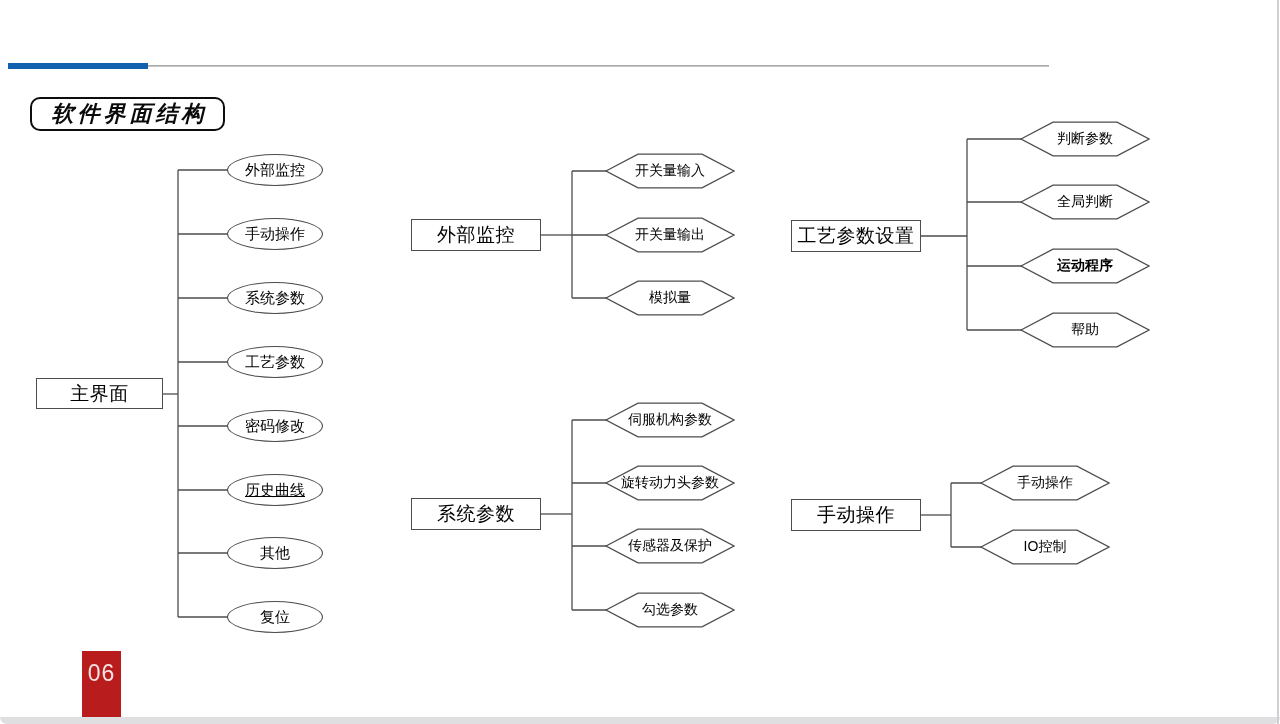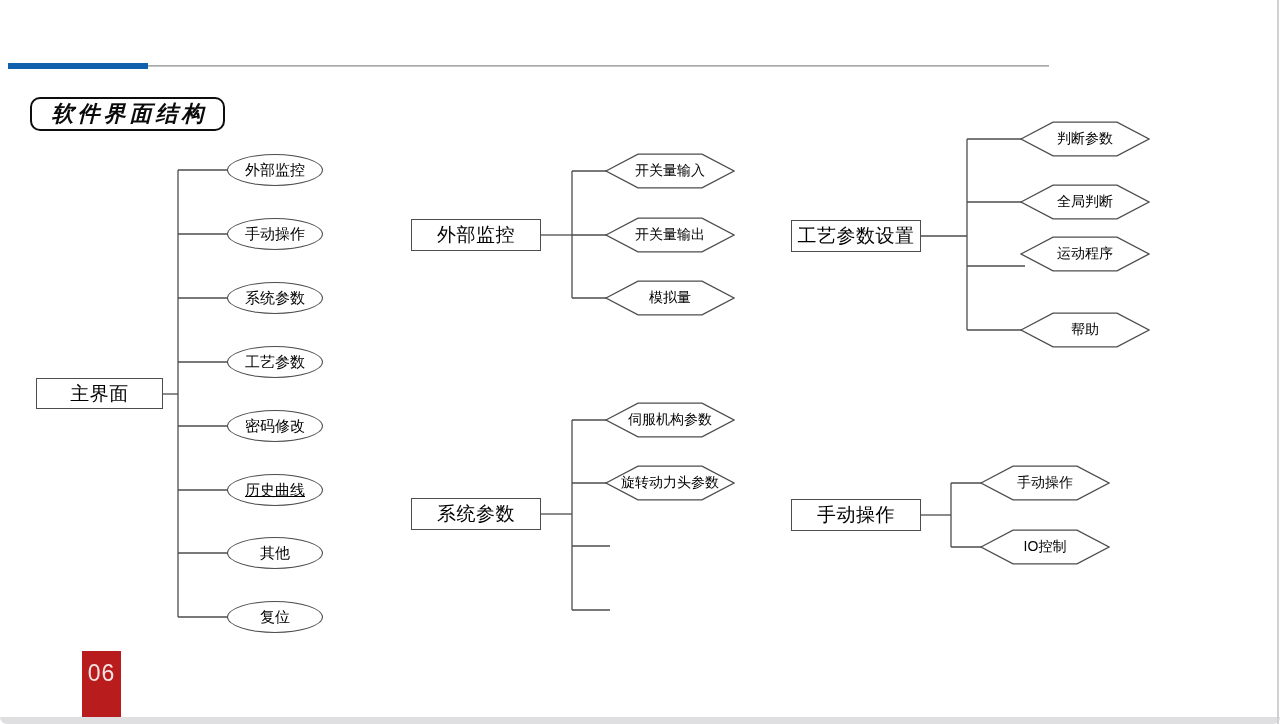--- a/index.html
+++ b/index.html
@@ -144,36 +144,48 @@
       <polygon points="1,18 33,1.2 97,1.2 129,18 97,34.8 33,34.8" fill="#ffffff" stroke="#4d4d4d" stroke-width="1.3"></polygon>
       </svg>
     <span class="hex-label">伺服机构参数</span>
   </div>
   <div class="hex" style="left:605px;top:465px;">
     <svg width="130" height="36" viewBox="0 0 130 36">
       <polygon points="1,18 33,1.2 97,1.2 129,18 97,34.8 33,34.8" fill="#ffffff" stroke="#4d4d4d" stroke-width="1.3"></polygon>
       </svg>
     <span class="hex-label">旋转动力头参数</span>
   </div>
+  <div class="hex" style="left:605px;top:528px;">
+    <svg width="130" height="36" viewBox="0 0 130 36">
+      <polygon points="1,18 33,1.2 97,1.2 129,18 97,34.8 33,34.8" fill="#ffffff" stroke="#4d4d4d" stroke-width="1.3"></polygon>
+      </svg>
+    <span class="hex-label">传感器及保护</span>
+  </div>
+  <div class="hex" style="left:605px;top:592px;">
+    <svg width="130" height="36" viewBox="0 0 130 36">
+      <polygon points="1,18 33,1.2 97,1.2 129,18 97,34.8 33,34.8" fill="#ffffff" stroke="#4d4d4d" stroke-width="1.3"></polygon>
+      </svg>
+    <span class="hex-label">勾选参数</span>
+  </div>
 
   <div class="rbox" style="left:791px;top:220px;width:130px;">工艺参数设置</div>
 
   <div class="hex" style="left:1020px;top:184px;">
     <svg width="130" height="36" viewBox="0 0 130 36">
       <polygon points="1,18 33,1.2 97,1.2 129,18 97,34.8 33,34.8" fill="#ffffff" stroke="#4d4d4d" stroke-width="1.3"></polygon>
       </svg>
     <span class="hex-label">全局判断</span>
   </div>
   <div class="hex" style="left:1020px;top:121px;">
     <svg width="130" height="36" viewBox="0 0 130 36">
       <polygon points="1,18 33,1.2 97,1.2 129,18 97,34.8 33,34.8" fill="#ffffff" stroke="#4d4d4d" stroke-width="1.3"></polygon>
       </svg>
     <span class="hex-label">判断参数</span>
   </div>
-  <div class="hex" style="left:1020px;top:236px;">
+  <div class="hex" style="left:1020px;top:248px;font-weight:bold;">
     <svg width="130" height="36" viewBox="0 0 130 36">
       <polygon points="1,18 33,1.2 97,1.2 129,18 97,34.8 33,34.8" fill="#ffffff" stroke="#4d4d4d" stroke-width="1.3"></polygon>
       </svg>
     <span class="hex-label">运动程序</span>
   </div>
   <div class="hex" style="left:1020px;top:312px;">
     <svg width="130" height="36" viewBox="0 0 130 36">
       <polygon points="1,18 33,1.2 97,1.2 129,18 97,34.8 33,34.8" fill="#ffffff" stroke="#4d4d4d" stroke-width="1.3"></polygon>
       </svg>
     <span class="hex-label">帮助</span>

